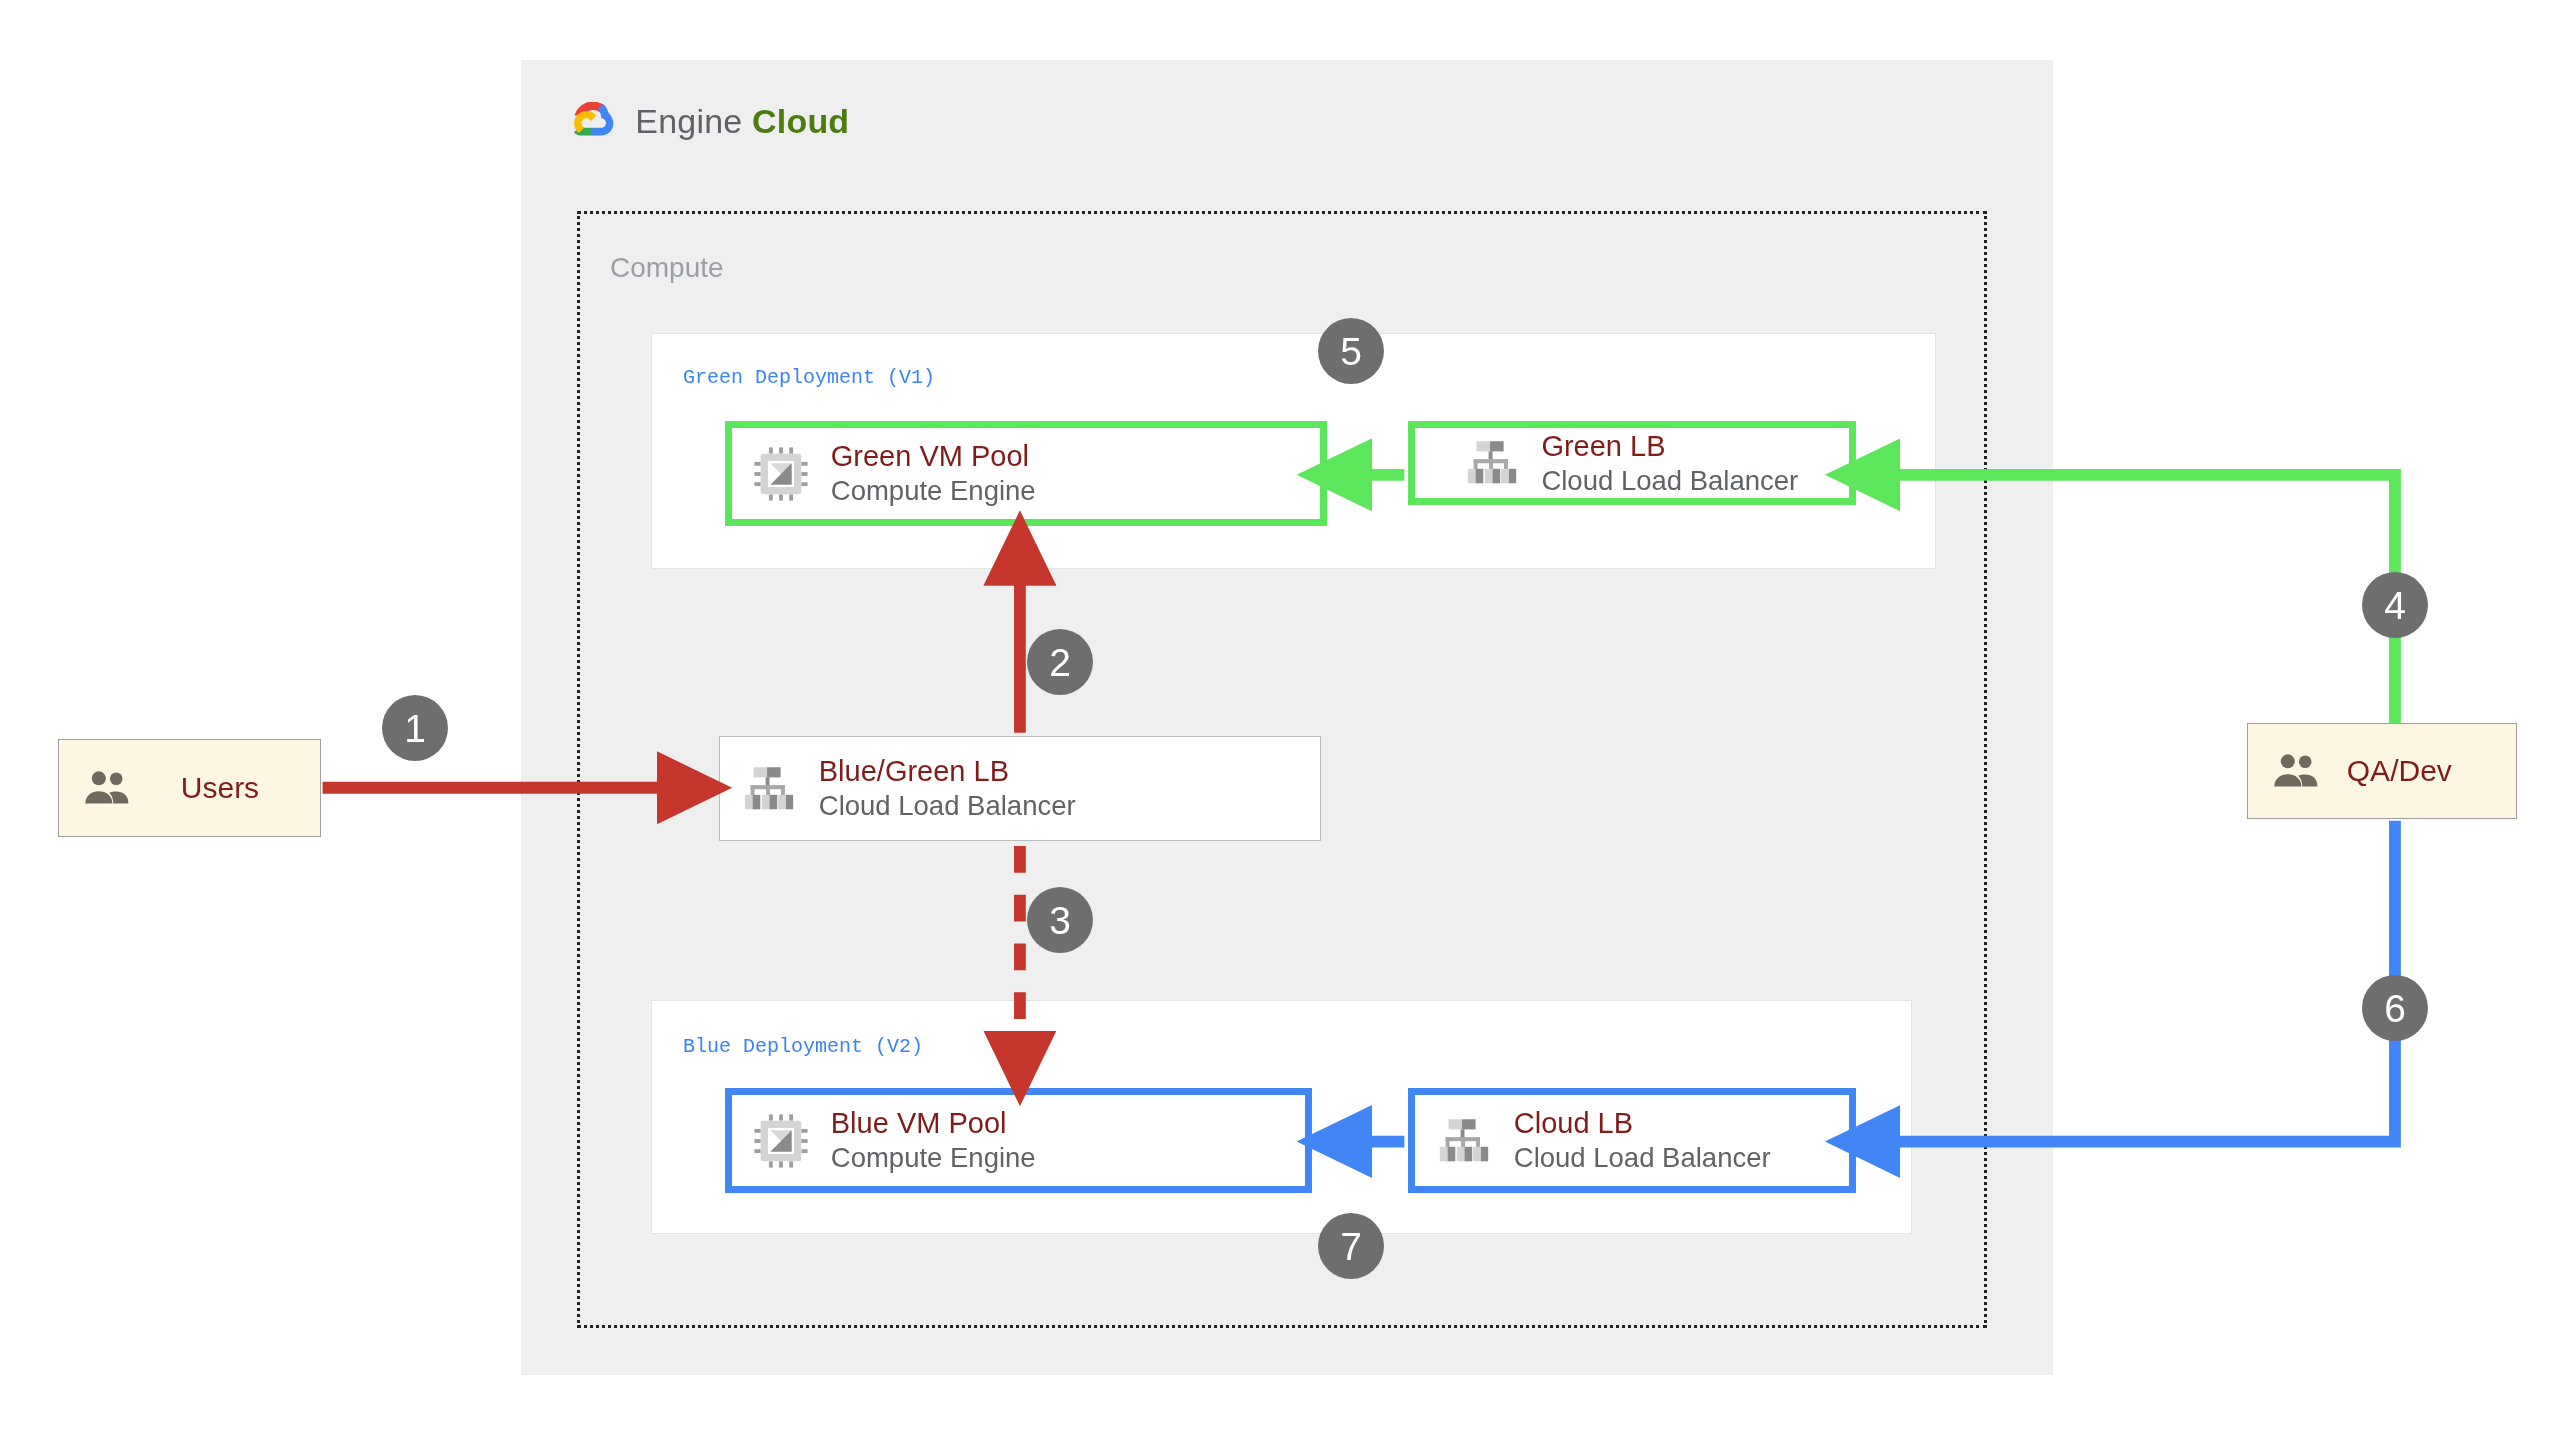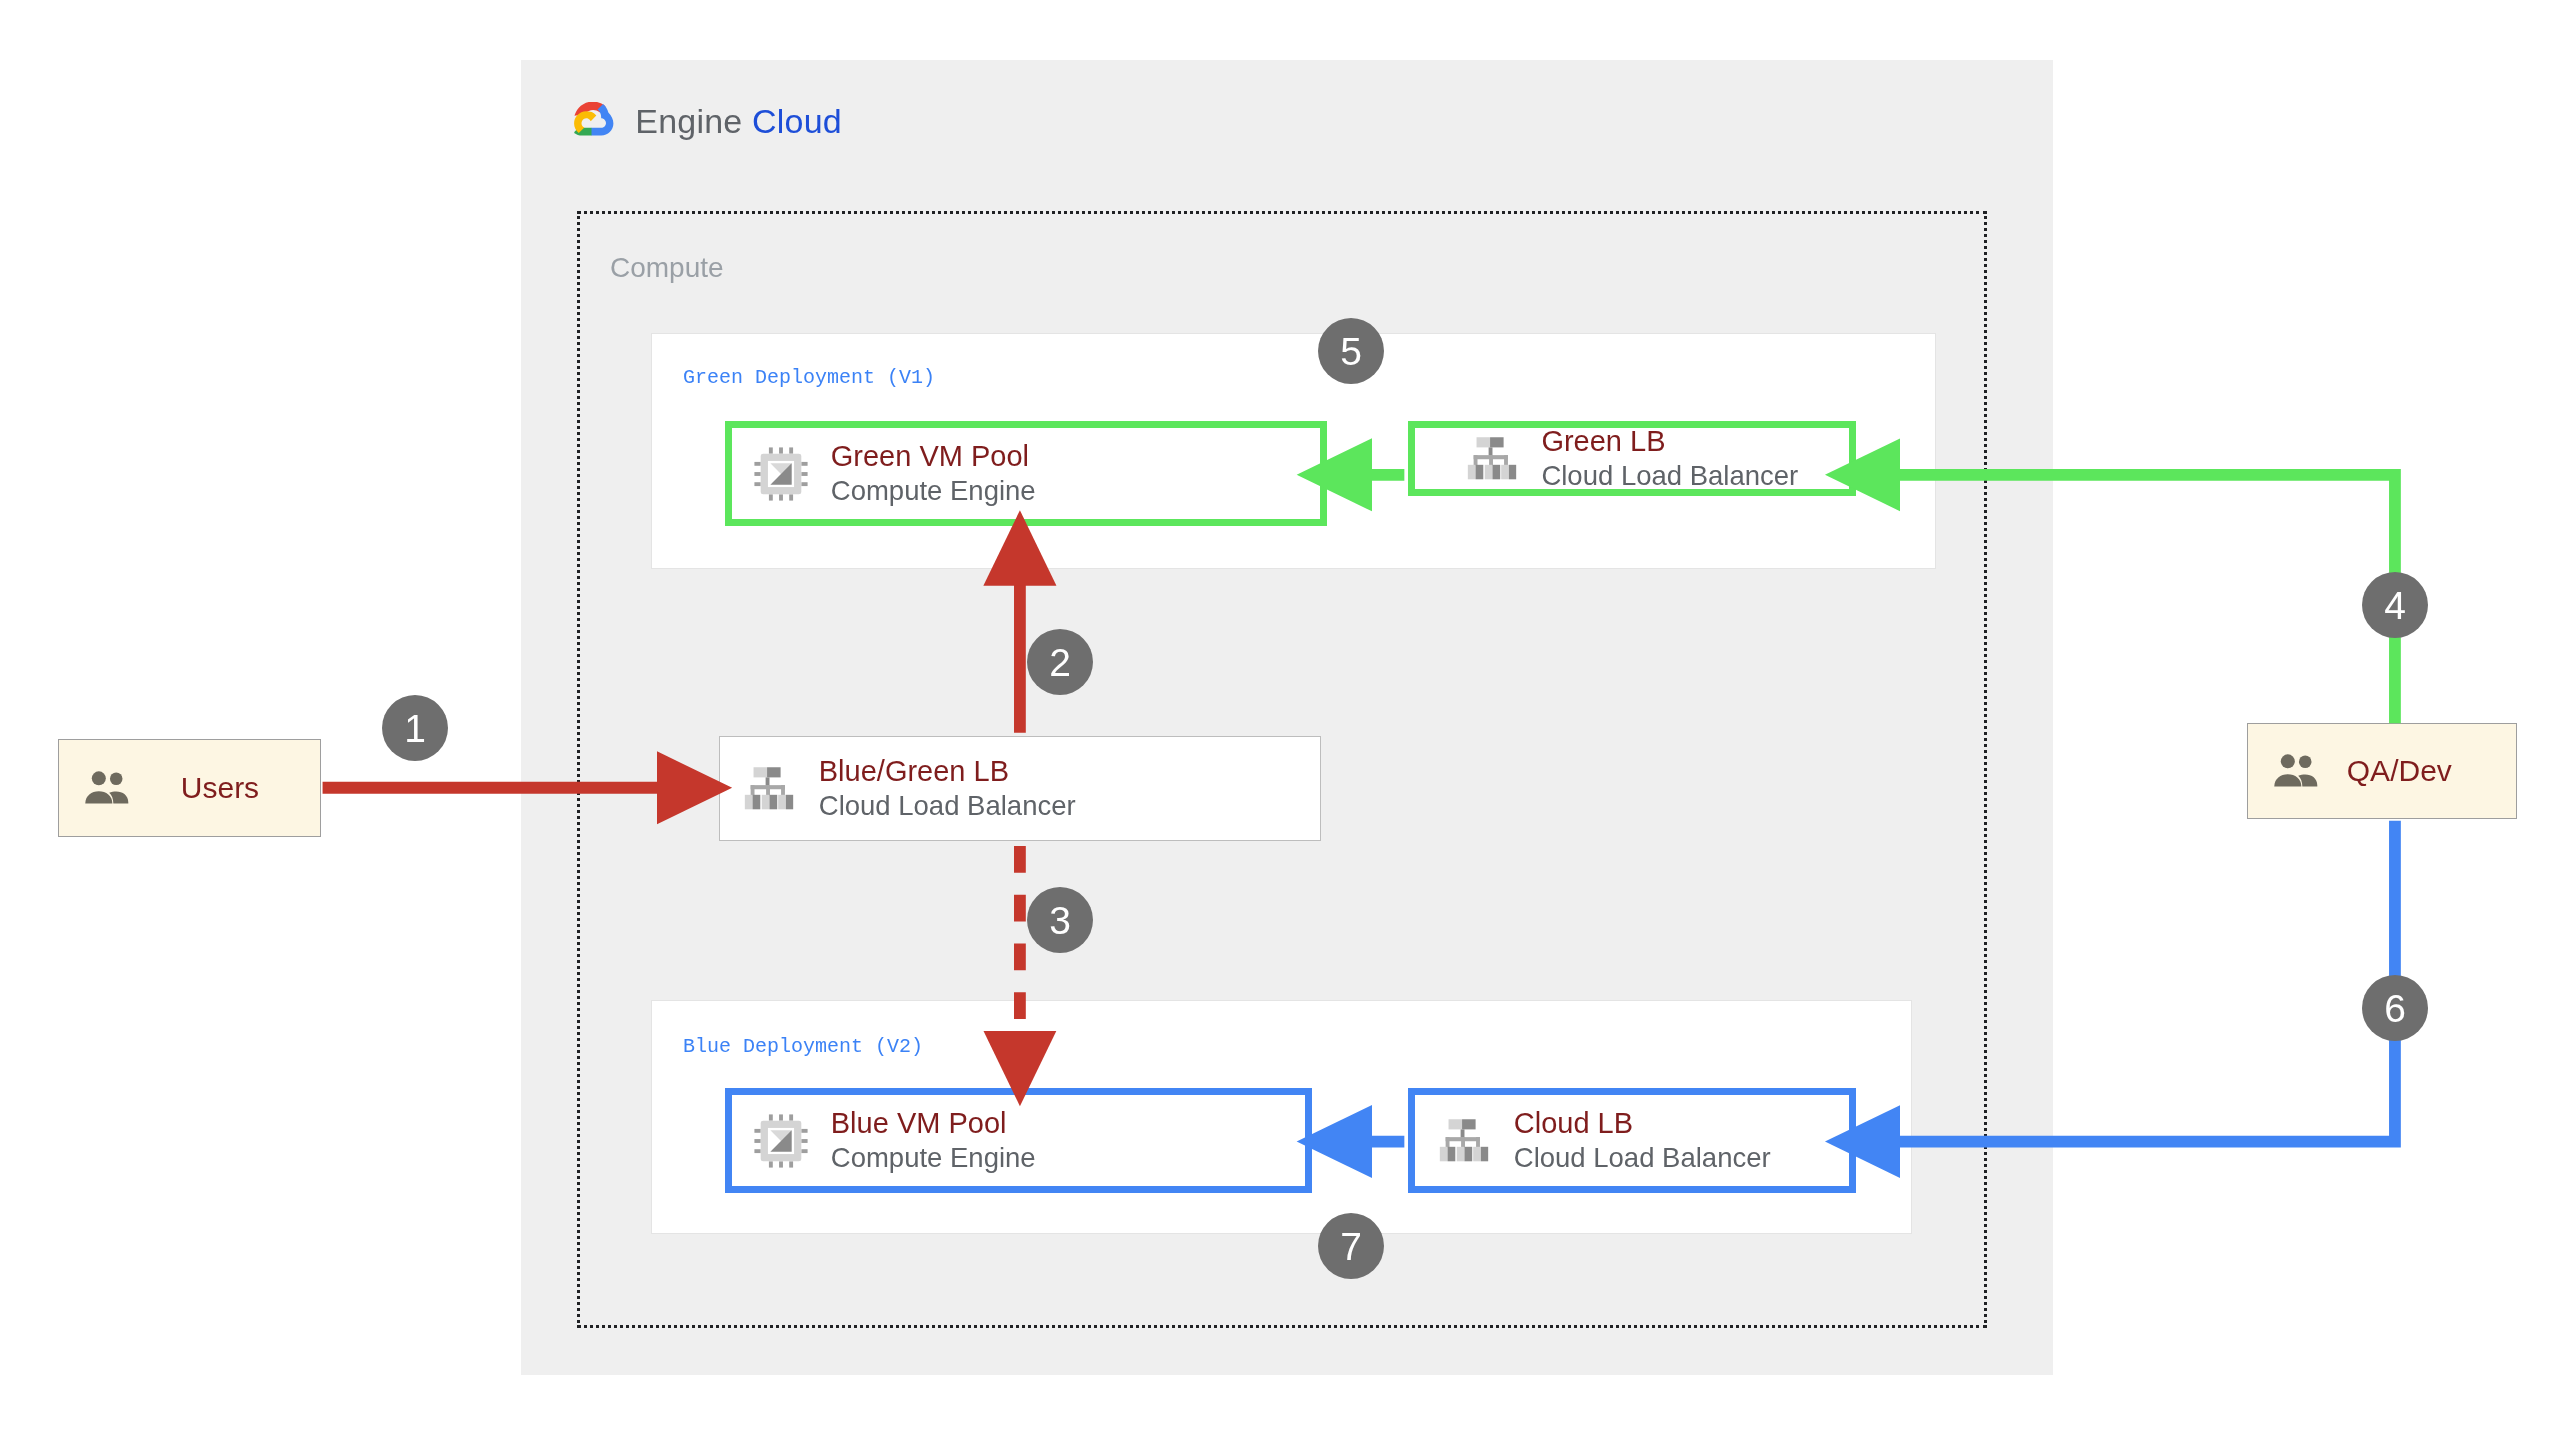--- a/index.html
+++ b/index.html
@@ -33,21 +33,21 @@
     display: flex;
     align-items: center;
     gap: 17.3px;
   }
   #gcp-wordmark {
     font-size: 34px;
     color: #5f6368;
     letter-spacing: 0.2px;
     white-space: nowrap;
   }
-  #gcp-wordmark .w-light { color: #1d4ed8; }
+  #gcp-wordmark .w-light { color: #4d7c0f; font-weight: bold; }
 
   
   #project-box {
     left: 577px;
     top: 211px;
     width: 1410px;
     height: 1117px;
     border: 3.1px dotted #202124;
     box-sizing: border-box;
   }
@@ -105,21 +105,21 @@
   }
   .node-sub {
     font-size: 27.5px;
     color: #5f6368;
     line-height: 1.22;
     white-space: nowrap;
   }
   .node-actor .node-title { font-size: 30px; }
 
   #green-vm  { left: 725px; top: 421px;  width: 602px; height: 105px; }
-  #green-lb  { left: 1408px; top: 421px; width: 448px; height: 75px; padding-left: 48px; }
+  #green-lb  { left: 1408px; top: 421px; width: 448px; height: 84px; padding-left: 48px; }
   #bluegreen-lb { left: 719px; top: 736px; width: 602px; height: 105px; align-items: center; }
   #blue-vm   { left: 725px; top: 1088px; width: 587px; height: 105px; }
   #blue-lb   { left: 1408px; top: 1088px; width: 448px; height: 105px; }
   #users     { left: 58px;  top: 739px;  width: 263px; height: 98px; gap: 23px; }
   #qadev     { left: 2247px; top: 723px; width: 270px; height: 96px; }
 
   
   .badge {
     width: 66px;
     height: 66px;

